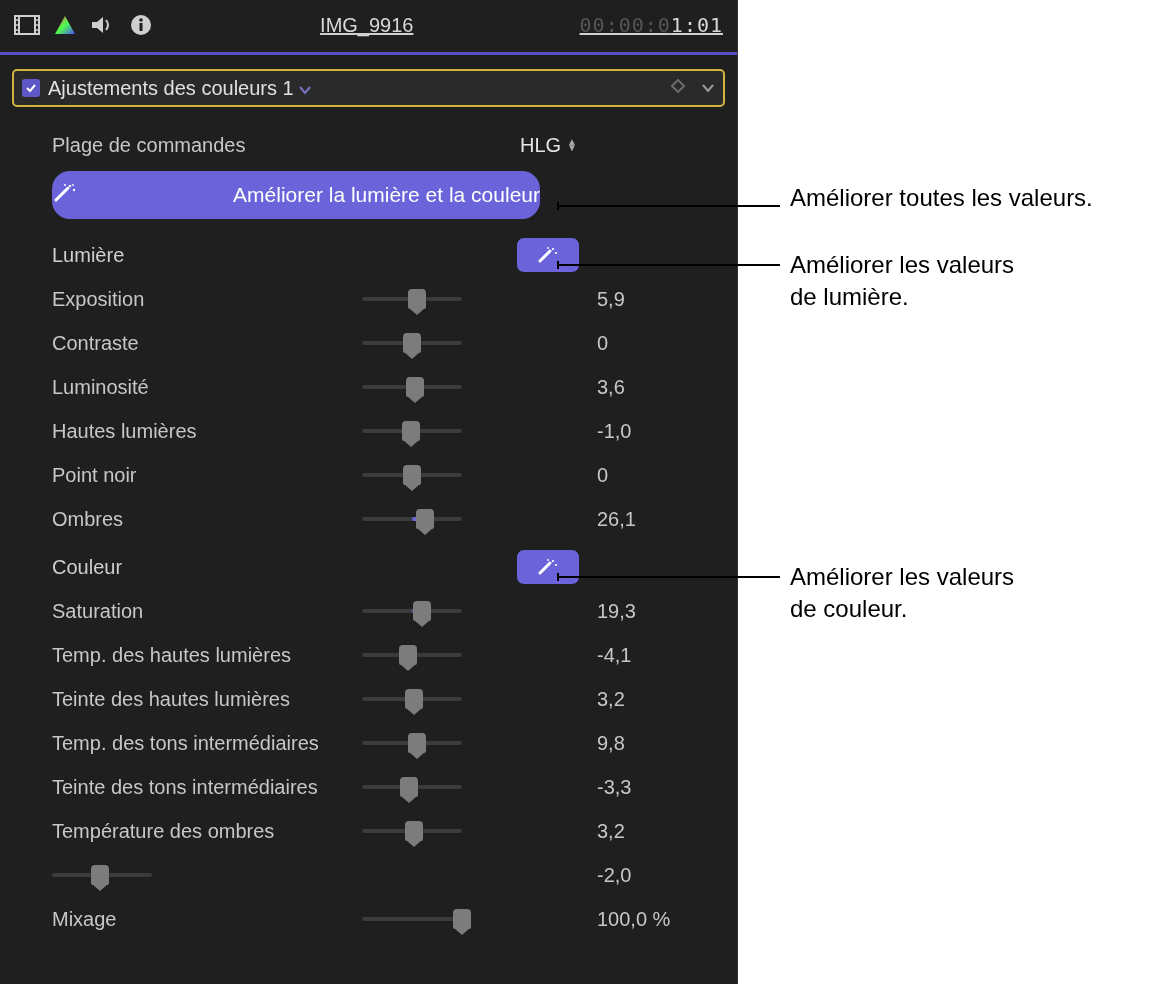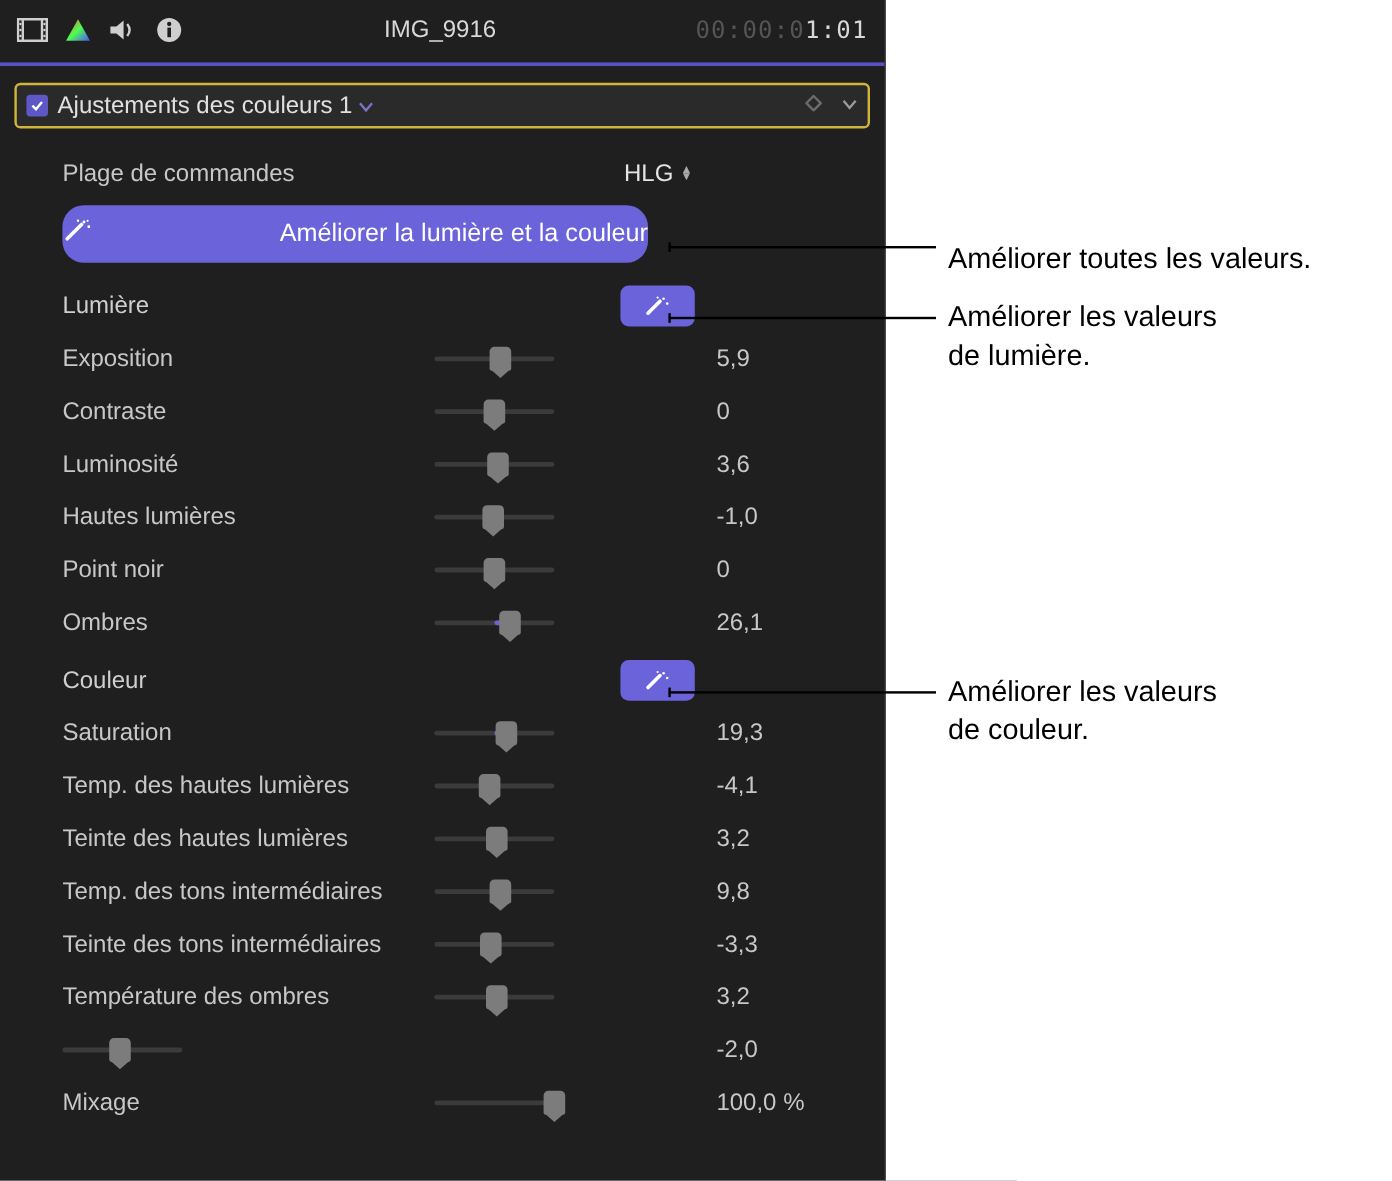--- a/index.html
+++ b/index.html
@@ -21,20 +21,21 @@
     border-right: 1px solid #333;
     color: #cfcfcf;
   }
   .toolbar {
     display: flex;
     align-items: center;
     height: 50px;
     padding: 0 14px;
     gap: 12px;
     font-size: 20px;
+    text-decoration: underline;
   }
   .toolbar .spacer { flex: 1; }
   .toolbar .title { color: #d8d8d8; font-size: 20px; }
   .timecode { color: #555; font-family: ui-monospace, Menlo, monospace; font-size: 20px; letter-spacing: 1px; }
   .timecode .active { color: #d8d8d8; }
   .tb-icon { width: 26px; height: 22px; display: inline-flex; align-items: center; justify-content: center; }
   .purple-divider {
     height: 3px;
     background: #5a51c6;
     margin: 2px 0 0 0;
@@ -440,21 +441,21 @@
         </span>
       </span>
       <span class="val">100,0 %</span>
     </div>
 
   </div>
 </div>
 
 <div class="callouts">
   <div class="callout-line" style="left:558px; top:205px; width:222px;"></div>
-  <div class="callout" style="left:790px; top:200px;">
+  <div class="callout" style="left:790px; top:182px;">
     <span>Améliorer toutes les valeurs.</span>
   </div>
 
   <div class="callout-line" style="left:558px; top:264px; width:222px;"></div>
   <div class="callout" style="left:790px; top:249px;">
     <span>Améliorer les valeurs</span><br><span>de lumière.</span>
   </div>
 
   <div class="callout-line" style="left:558px; top:576px; width:222px;"></div>
   <div class="callout" style="left:790px; top:561px;">

